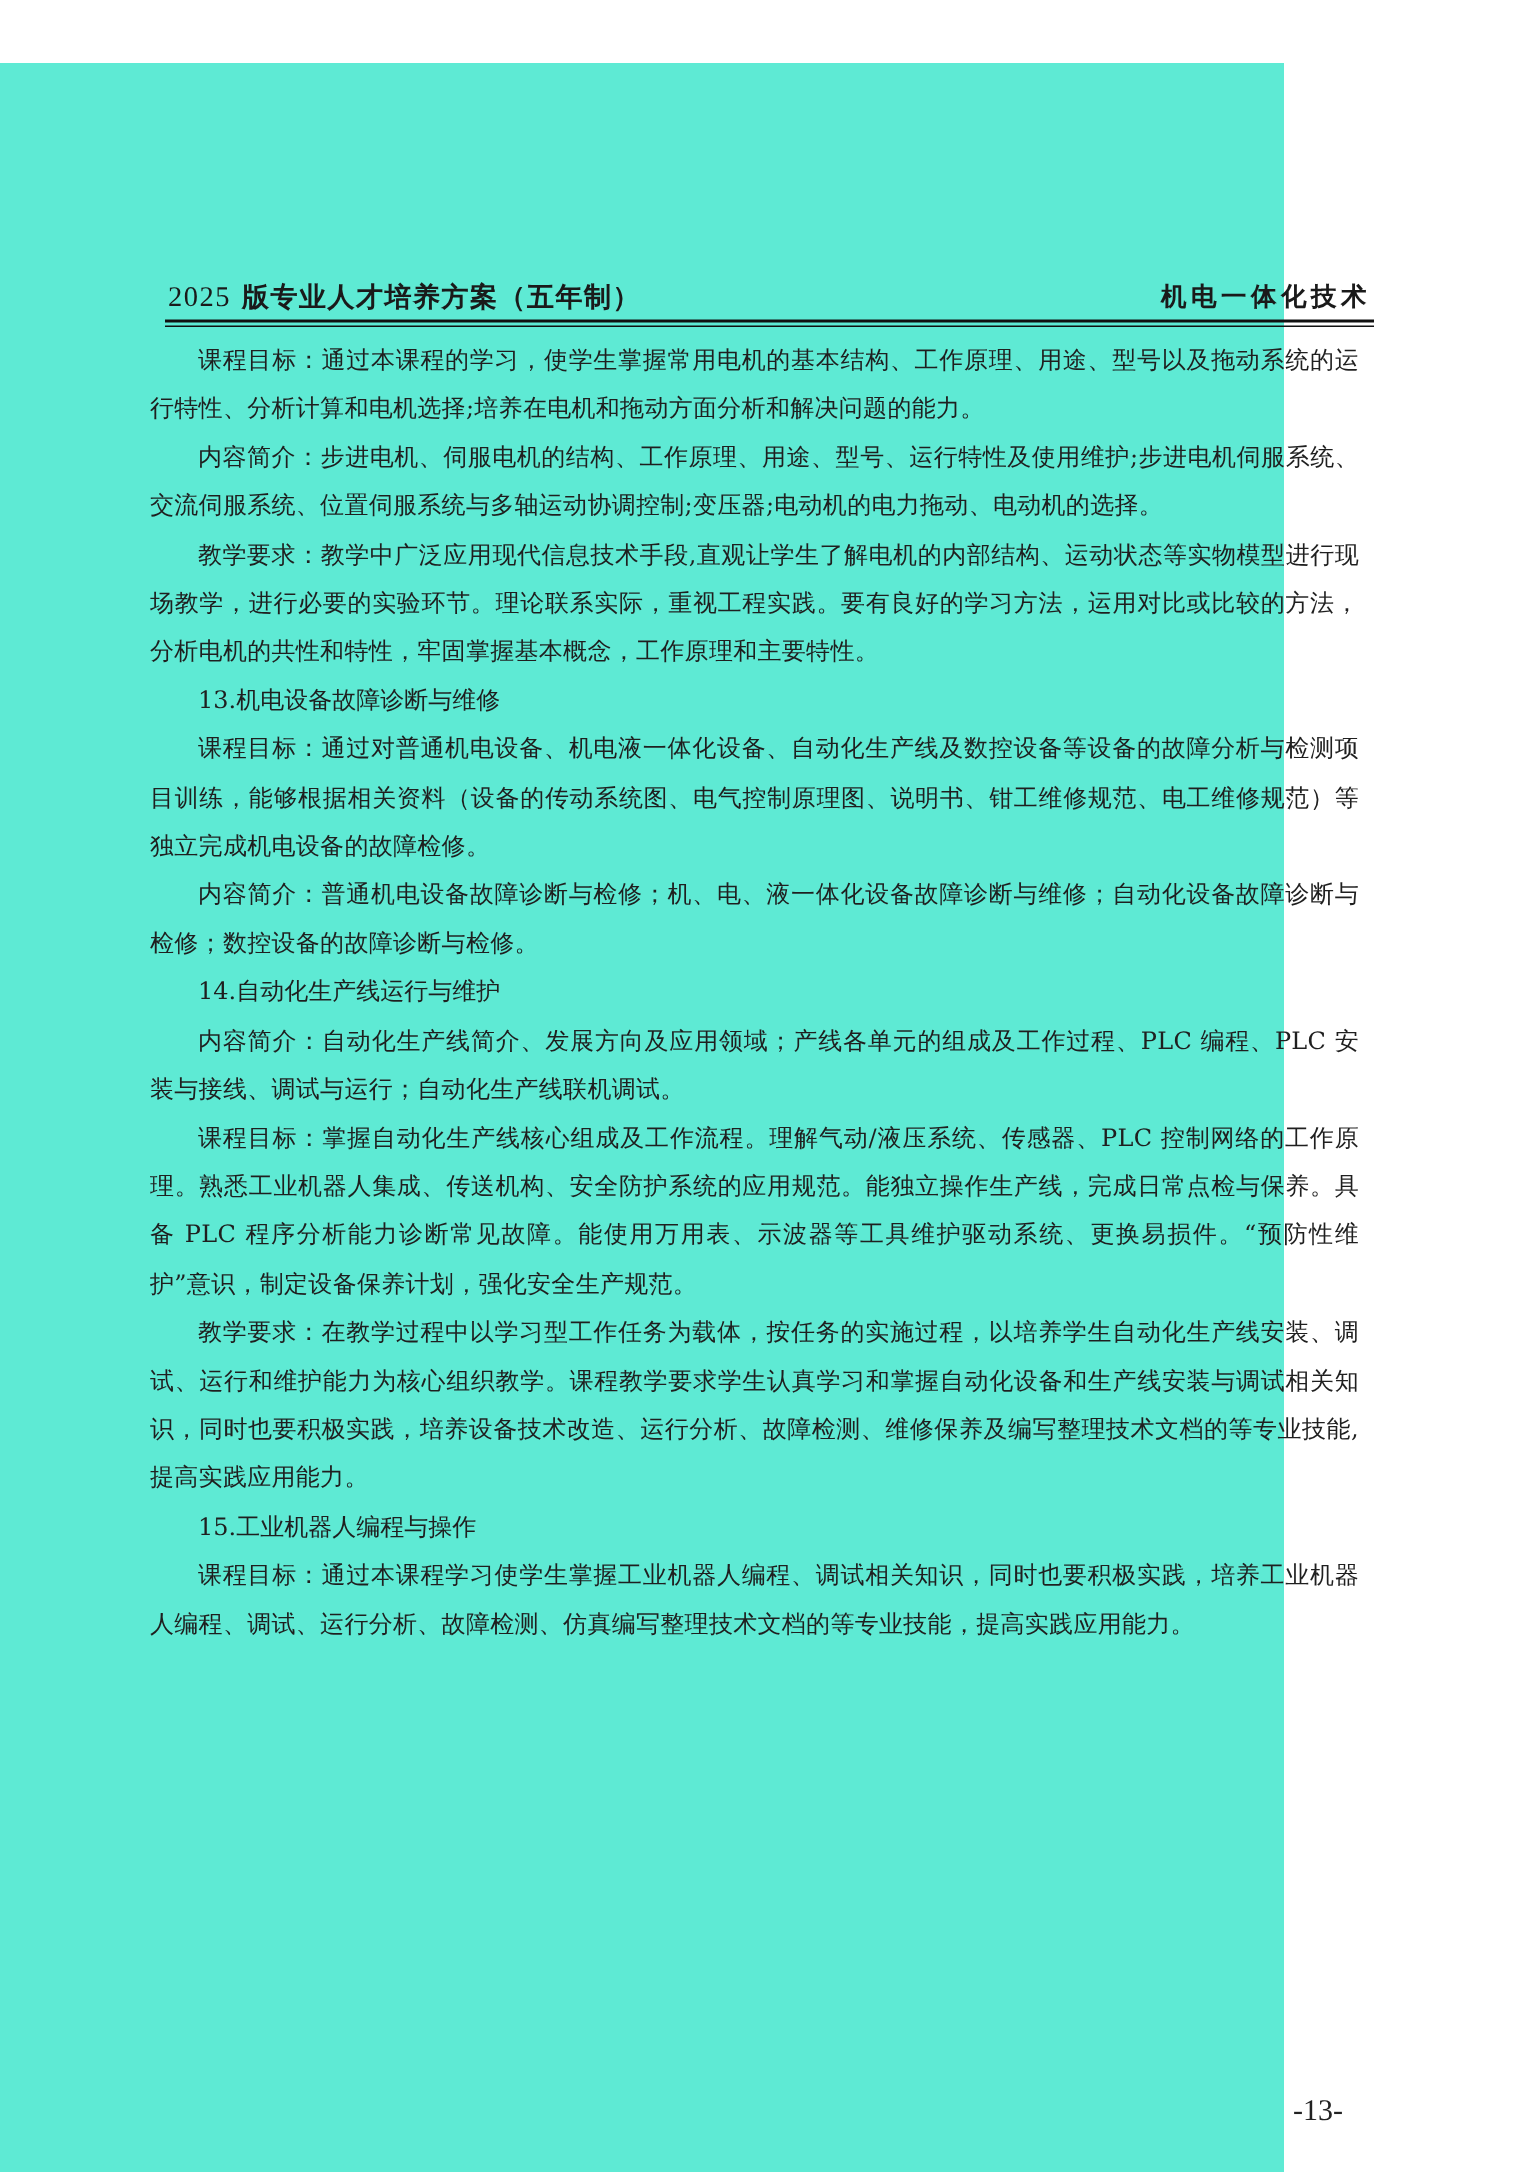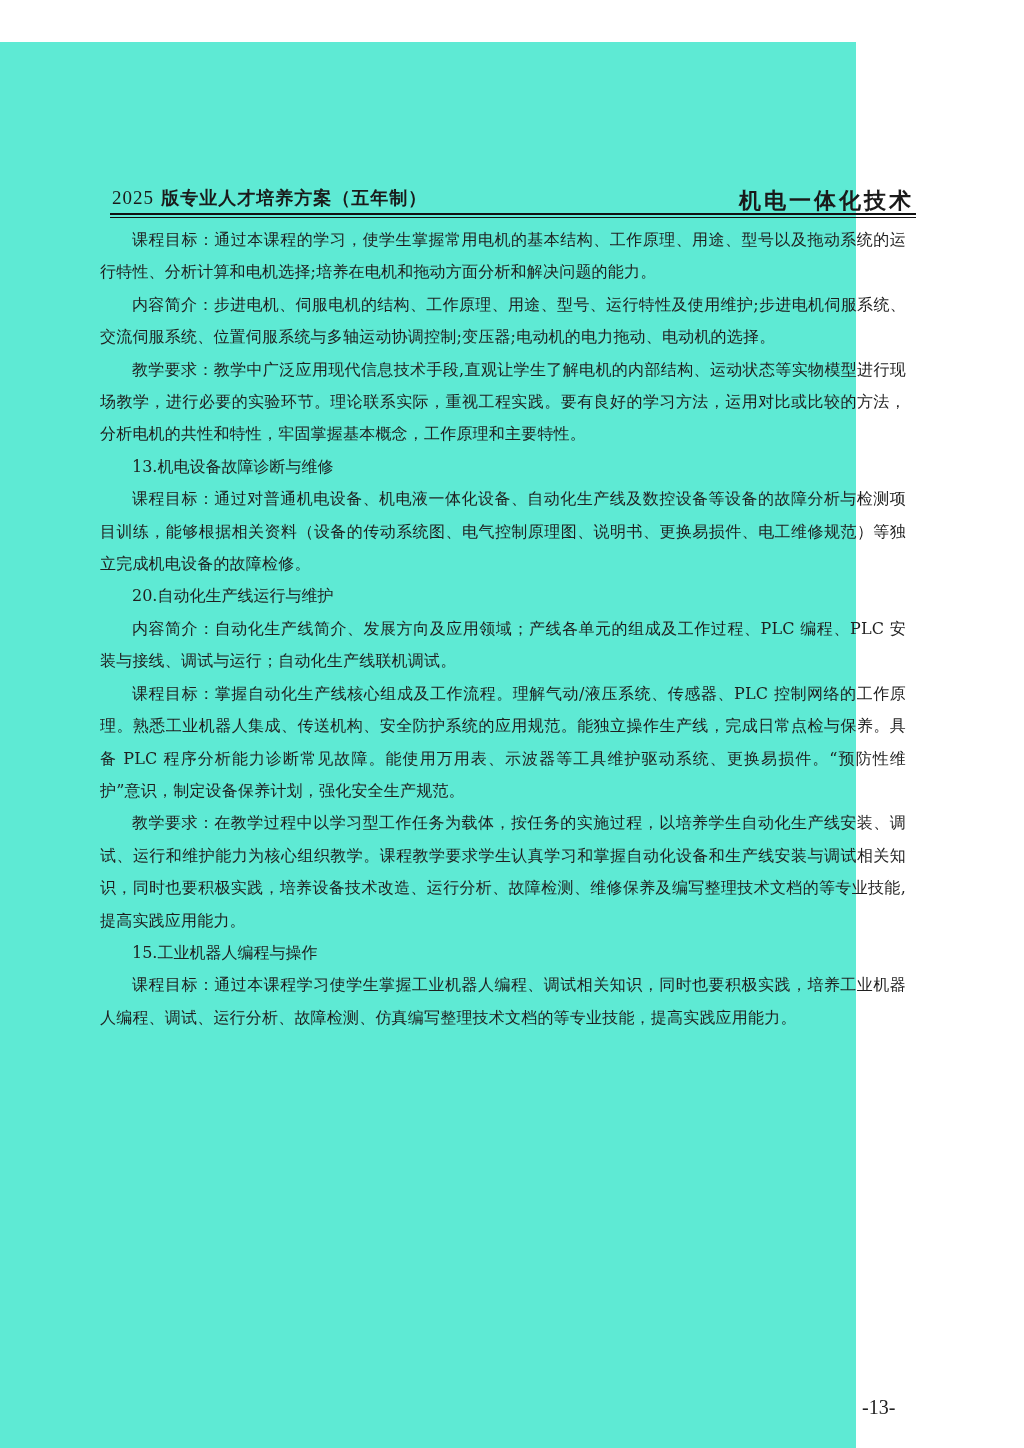--- a/index.html
+++ b/index.html
@@ -42,21 +42,21 @@
   }
   .header-left .yr {
     font-family: "Liberation Serif", serif;
     font-weight: normal;
     font-size: 19px;
   }
   .header-right {
     position: absolute;
     right: 2px;
     top: 0;
-    font-size: 22px;
+    font-size: 17px;
     letter-spacing: 3px;
     font-weight: bold;
     white-space: nowrap;
   }
   .rule-thick {
     position: absolute;
     left: 110px;
     top: 171px;
     width: 806px;
     height: 2px;
@@ -112,23 +112,24 @@
   </div>
   <div class="rule-thick"></div>
   <div class="rule-thin"></div>
 
   <div class="body">
     <p class="para">课程目标：通过本课程的学习，使学生掌握常用电机的基本结构、工作原理、用途、型号以及拖动系统的运行特性、分析计算和电机选择;培养在电机和拖动方面分析和解决问题的能力。</p>
     <p class="para">内容简介：步进电机、伺服电机的结构、工作原理、用途、型号、运行特性及使用维护;步进电机伺服系统、交流伺服系统、位置伺服系统与多轴运动协调控制;变压器;电动机的电力拖动、电动机的选择。</p>
     <p class="para">教学要求：教学中广泛应用现代信息技术手段,直观让学生了解电机的内部结构、运动状态等实物模型进行现场教学，进行必要的实验环节。理论联系实际，重视工程实践。要有良好的学习方法，运用对比或比较的方法，分析电机的共性和特性，牢固掌握基本概念，工作原理和主要特性。</p>
 
     <p class="heading">13.机电设备故障诊断与维修</p>
-    <p class="para">课程目标：通过对普通机电设备、机电液一体化设备、自动化生产线及数控设备等设备的故障分析与检测项目训练，能够根据相关资料（设备的传动系统图、电气控制原理图、说明书、更换易损件、电工维修规范）等独立完成机电设备的故障检修。</p>
+    <p class="para">课程目标：通过对普通机电设备、机电液一体化设备、自动化生产线及数控设备等设备的故障分析与检测项目训练，能够根据相关资料（设备的传动系统图、电气控制原理图、说明书、钳工维修规范、电工维修规范）等独立完成机电设备的故障检修。</p>
+    <p class="para">内容简介：普通机电设备故障诊断与检修；机、电、液一体化设备故障诊断与维修；自动化设备故障诊断与检修；数控设备的故障诊断与检修。</p>
 
-    <p class="heading">20.自动化生产线运行与维护</p>
+    <p class="heading">14.自动化生产线运行与维护</p>
     <p class="para">内容简介：自动化生产线简介、发展方向及应用领域；产线各单元的组成及工作过程、PLC 编程、PLC 安装与接线、调试与运行；自动化生产线联机调试。</p>
     <p class="para">课程目标：掌握自动化生产线核心组成及工作流程。理解气动/液压系统、传感器、PLC 控制网络的工作原理。熟悉工业机器人集成、传送机构、安全防护系统的应用规范。能独立操作生产线，完成日常点检与保养。具备 PLC 程序分析能力诊断常见故障。能使用万用表、示波器等工具维护驱动系统、更换易损件。“预防性维护”意识，制定设备保养计划，强化安全生产规范。</p>
     <p class="para">教学要求：在教学过程中以学习型工作任务为载体，按任务的实施过程，以培养学生自动化生产线安装、调试、运行和维护能力为核心组织教学。课程教学要求学生认真学习和掌握自动化设备和生产线安装与调试相关知识，同时也要积极实践，培养设备技术改造、运行分析、故障检测、维修保养及编写整理技术文档的等专业技能,提高实践应用能力。</p>
 
     <p class="heading">15.工业机器人编程与操作</p>
     <p class="para">课程目标：通过本课程学习使学生掌握工业机器人编程、调试相关知识，同时也要积极实践，培养工业机器人编程、调试、运行分析、故障检测、仿真编写整理技术文档的等专业技能，提高实践应用能力。</p>
   </div>
 
   <div class="page-num">-13-</div>
 </div>

